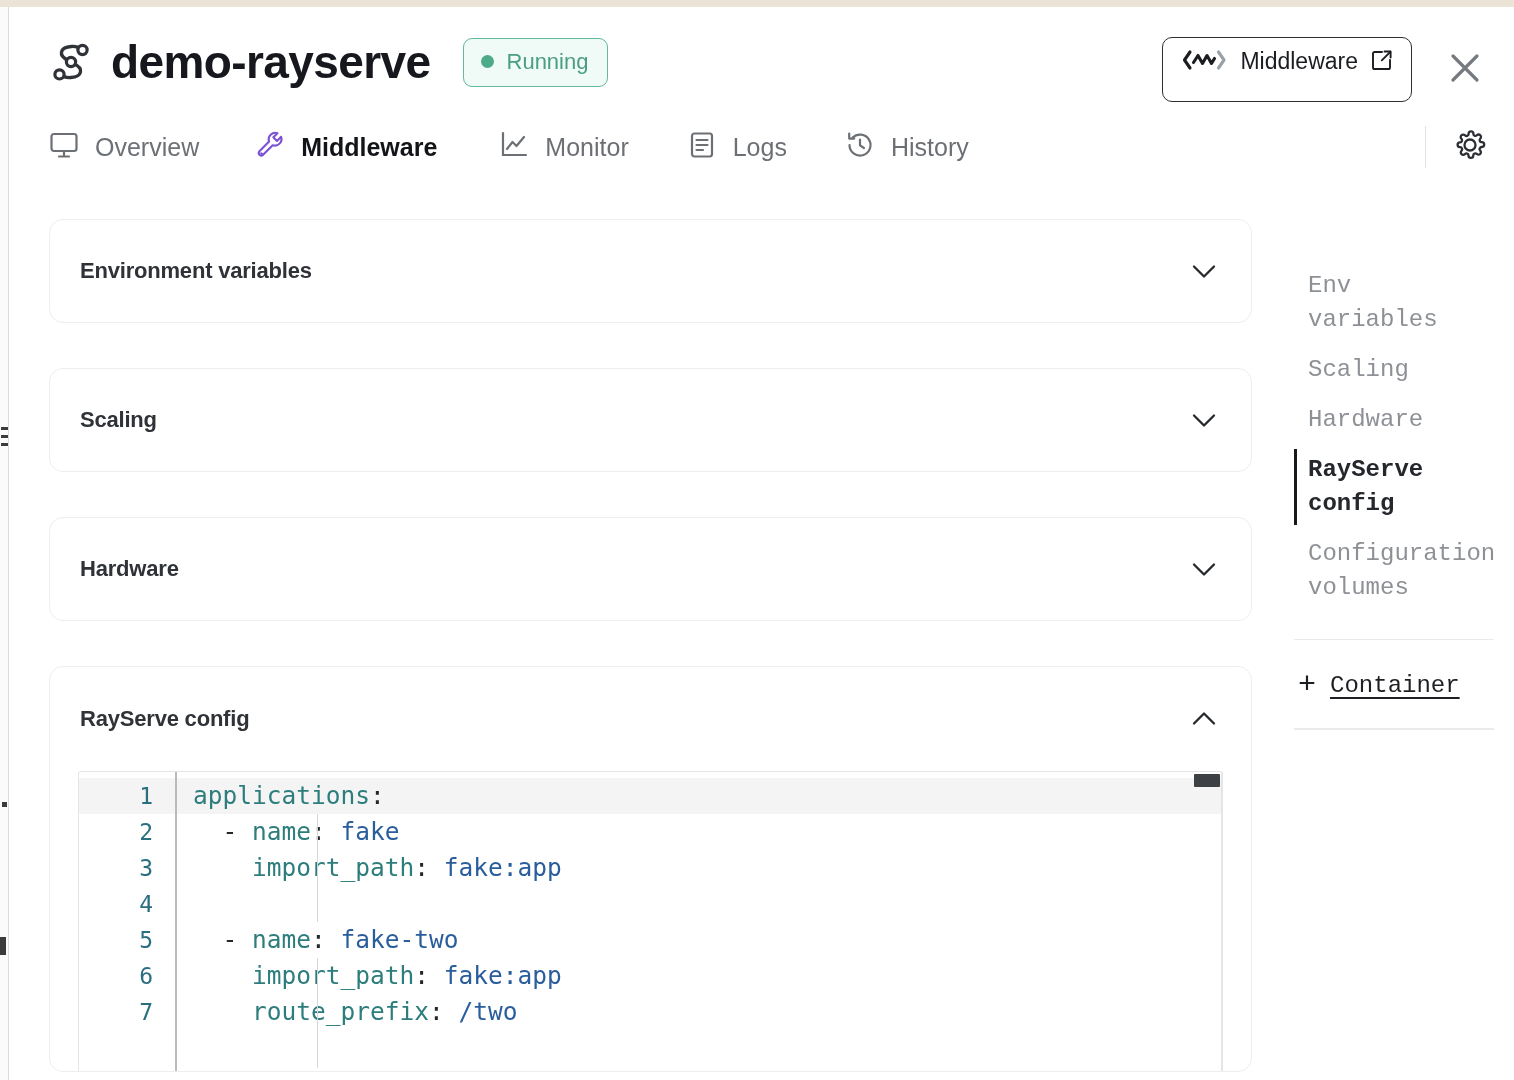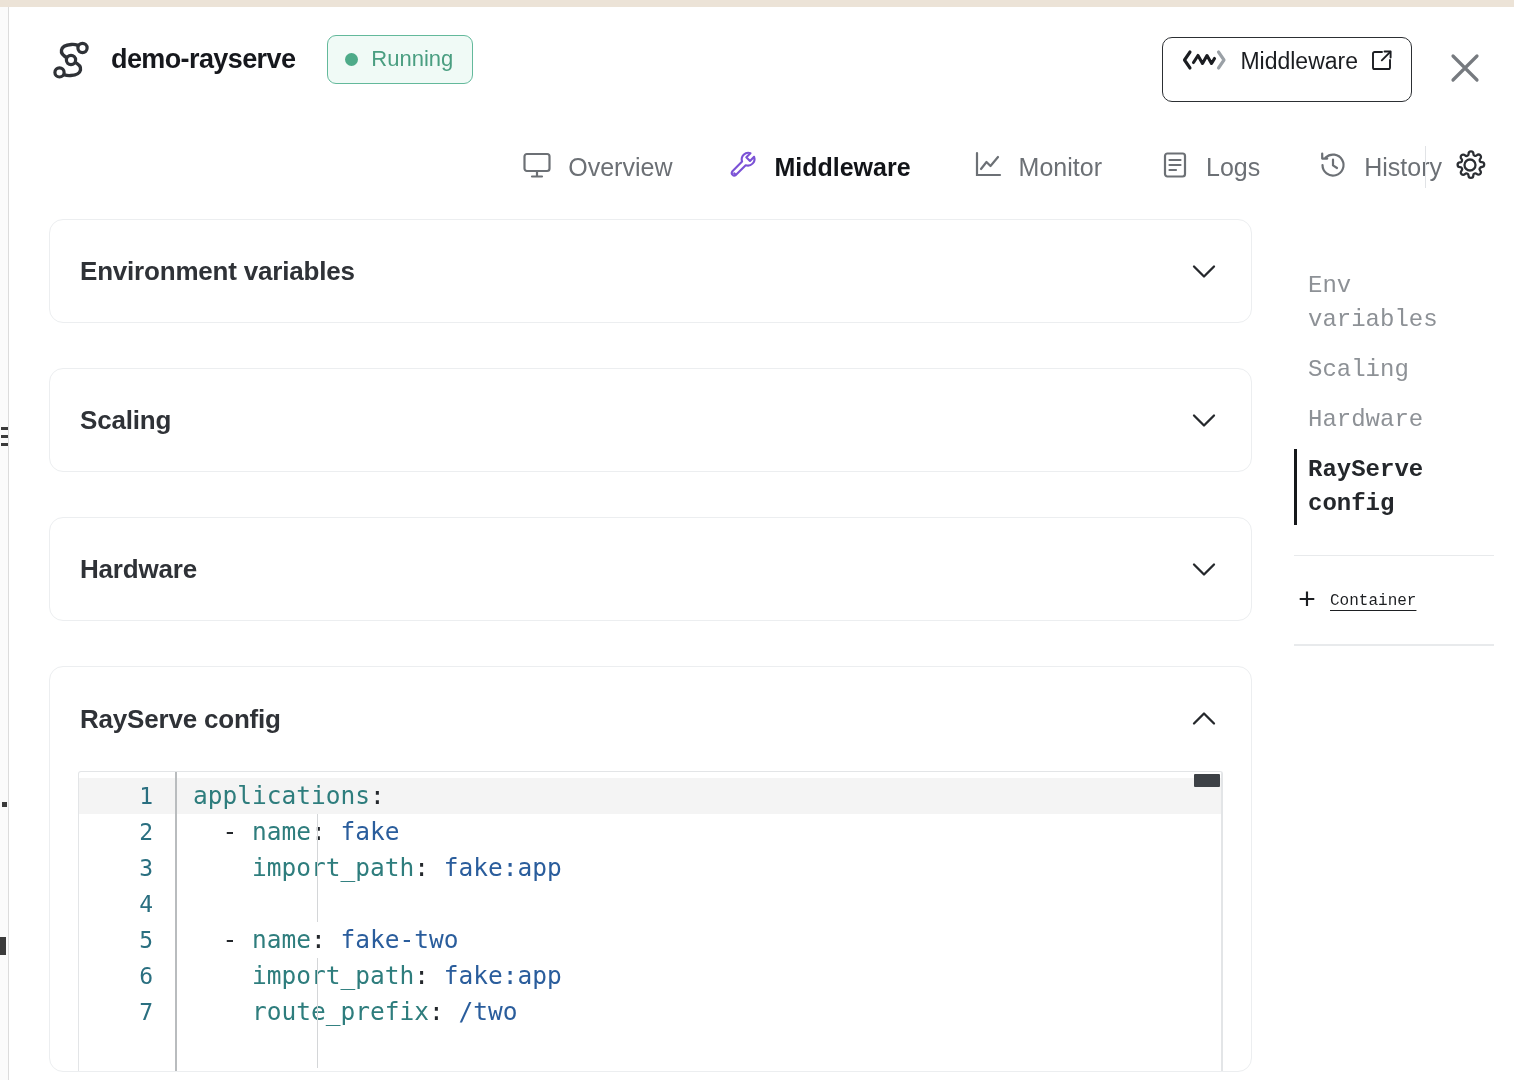--- a/index.html
+++ b/index.html
@@ -38,21 +38,21 @@
     background: #ffffff;
   }
 
   
   .header {
     position: absolute; top: 28px; left: 38px; right: 26px; height: 70px;
   }
   .header-left { position: absolute; left: 0; top: 0; display: flex; align-items: center; }
   .brand-logo { width: 44px; height: 44px; margin-right: 18px; flex: 0 0 auto; }
   .app-title {
-    font-size: 27px; font-weight: bold; color: #16181d; letter-spacing: -0.6px;
+    font-size: 46px; font-weight: bold; color: #16181d; letter-spacing: -0.6px;
     white-space: nowrap;
   }
   .status-badge {
     margin-left: 32px; display: inline-flex; align-items: center; gap: 13px;
     border: 1.6px solid #63b99b; border-radius: 9px; background: #f0faf6;
     padding: 10px 19px 11px 17px; white-space: nowrap;
   }
   .status-dot { width: 13px; height: 13px; border-radius: 50%; background: #4eab89; display:block; }
   .status-text { font-size: 22px; color: #4a9e81; }
 
@@ -65,22 +65,22 @@
     padding: 10px 18px 26px 18px; cursor: pointer; white-space: nowrap;
   }
   .mw-label { font-size: 23px; color: #1b1d21; }
   .close-btn {
     margin-left: 30px; width: 46px; height: 46px; display: flex;
     align-items: center; justify-content: center; cursor: pointer;
   }
 
   
   .tabs {
-    position: absolute; top: 132px; left: 38px; right: 26px; height: 56px;
-    display: flex; align-items: center; justify-content: flex-end;
+    position: absolute; top: 112px; left: 38px; right: 26px; height: 56px;
+    display: flex; align-items: center;
   }
   .tab {
     display: inline-flex; align-items: center; gap: 16px;
     margin-right: 46px; cursor: pointer; white-space: nowrap;
   }
   .tab-label { font-size: 25px; color: #6c7075; }
   .tab.active .tab-label { color: #121418; font-weight: bold; }
   .tabs-right {
     position: absolute; right: 0; top: 0; height: 56px;
     display: flex; align-items: center; gap: 0;
@@ -93,21 +93,21 @@
     position: absolute; top: 212px; left: 38px; width: 1203px; bottom: 0;
   }
   .card {
     border: 1.3px solid #eceef0; border-radius: 14px; background: #fff;
     margin-bottom: 45px; position: relative;
   }
   .card-head {
     height: 102px; display: flex; align-items: center; justify-content: space-between;
     padding: 0 32px 0 30px; cursor: pointer;
   }
-  .card-title { font-size: 26px; font-weight: bold; color: #2f3237; letter-spacing: -0.2px; }
+  .card-title { font-size: 22px; font-weight: bold; color: #2f3237; letter-spacing: -0.2px; }
   .chev { width: 30px; height: 30px; flex: 0 0 auto; }
 
   .card.expanded { margin-bottom: 0; }
   .card.expanded .card-head { height: 104px; }
 
   
   .editor-wrap {
     margin: 0 28px 0 28px; border: 1.2px solid #e3e5e7; border-top: 1.2px solid #e3e5e7;
     border-bottom: none; border-radius: 3px 3px 0 0; background: #fff;
     position: relative; overflow: hidden; height: 300px;
@@ -154,21 +154,21 @@
     content: ""; position: absolute; left: 0; top: 4px; bottom: 4px;
     width: 3px; background: #16181b;
   }
   .side-sep { height: 1.3px; background: #e8eaec; margin: 26px 0 0 0; }
   .add-container {
     display: flex; align-items: center; gap: 14px; padding: 30px 0 28px 4px;
     cursor: pointer;
   }
   .plus-glyph { font-size: 30px; color: #1d1f22; line-height: 1; }
   .add-label {
-    font-size: 16px; color: #1d1f22; text-decoration: underline; text-underline-offset: 5px;
+    font-size: 24px; color: #1d1f22; text-decoration: underline; text-underline-offset: 5px;
   }
 </style>
 </head>
 <body>
 
 <div id="root">
 
   <div class="top-band"></div>
 
   <div class="left-sliver">
@@ -385,20 +385,23 @@
       </div>
       <div class="side-item">
         <span>Scaling</span>
       </div>
       <div class="side-item">
         <span>Hardware</span>
       </div>
       <div class="side-item active">
         <span>RayServe config</span>
       </div>
+      <div class="side-item">
+        <span>Configuration volumes</span>
+      </div>
 
       <div class="side-sep"></div>
 
       <div class="add-container">
         <span class="plus-glyph">+</span>
         <span class="add-label">Container</span>
       </div>
 
       <div class="side-sep" style="margin-top:0;"></div>
     </div>

